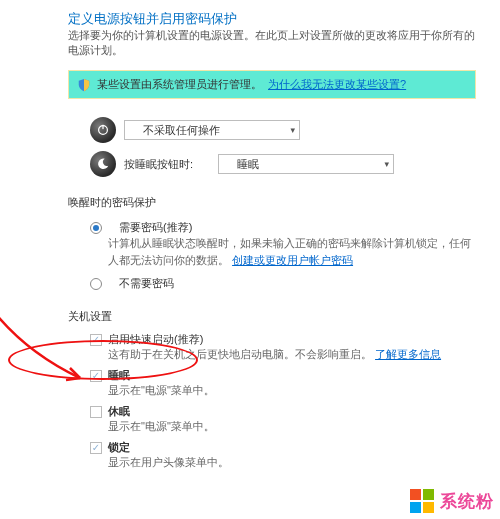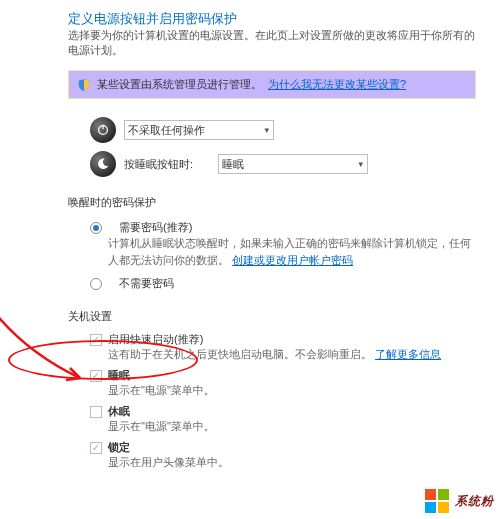--- a/index.html
+++ b/index.html
@@ -11,21 +11,21 @@
     background: #fff;
     width: 500px;
     height: 519px;
     position: relative;
     overflow: hidden;
   }
   .content { padding: 10px 24px 0 68px; }
   .page-title { color: #006fc4; font-size: 13px; }
   .page-desc { color: #555; margin-bottom: 12px; }
   .infobar {
-    background: #c4b5fd;
+    background: #5eead4;
     border: 1px solid #f0e6a8;
     padding: 6px 8px;
     display: flex;
     align-items: center;
     gap: 6px;
     margin-bottom: 14px;
   }
   .infobar .shield {
     width: 14px; height: 14px; flex-shrink:0;
   }
@@ -41,21 +41,21 @@
     width: 26px; height: 26px; border-radius: 50%;
     background: radial-gradient(circle at 35% 35%, #7a7a7a 0%, #2a2a2a 70%);
     display:flex; align-items:center; justify-content:center;
     flex-shrink:0;
   }
   .circle-icon svg { width:14px; height:14px; }
   .btnrow .lbl { width: 86px; }
   .select {
     display:flex; align-items:center; justify-content:space-between;
     border:1px solid #bdbdbd; background:#fff;
-    width:150px; height:20px; padding:0 4px 0 3px;
+    width:176px; height:20px; padding:0 4px 0 18px;
     font-size:11px; color:#333;
   }
   .select .chev { font-size:9px; color:#555; }
   .opt { padding: 4px 0 4px 22px; }
   .opt .radio-row, .opt .check-row { display:flex; align-items:center; gap:17px; }
   .opt .sub { padding-left:18px; color:#666; line-height:1.5; }
   .radio {
     width:12px; height:12px; border:1px solid #8a8a8a; border-radius:50%;
     display:inline-flex; align-items:center; justify-content:center;
     background:#fff; flex-shrink:0;
@@ -93,21 +93,21 @@
   }
   .ms-logo {
     width:24px; height:24px; display:grid;
     grid-template-columns:1fr 1fr; grid-template-rows:1fr 1fr;
     gap:2px;
   }
   .ms-logo div:nth-child(1){background:#f25022;}
   .ms-logo div:nth-child(2){background:#7fba00;}
   .ms-logo div:nth-child(3){background:#00a4ef;}
   .ms-logo div:nth-child(4){background:#ffb900;}
-  .wm-text { font-size:12px; font-weight:600; color:#7f1d1d; letter-spacing:1px;font-style:italic; }
+  .wm-text { font-size:17px; font-weight:600; color:#ec4899; letter-spacing:1px; }
 </style>
 </head>
 <body>
 
 <div class="content">
   <div class="page-title">定义电源按钮并启用密码保护</div>
   <div class="page-desc">选择要为你的计算机设置的电源设置。在此页上对设置所做的更改将应用于你所有的电源计划。</div>
 
   <div class="infobar">
     <span class="shield">

